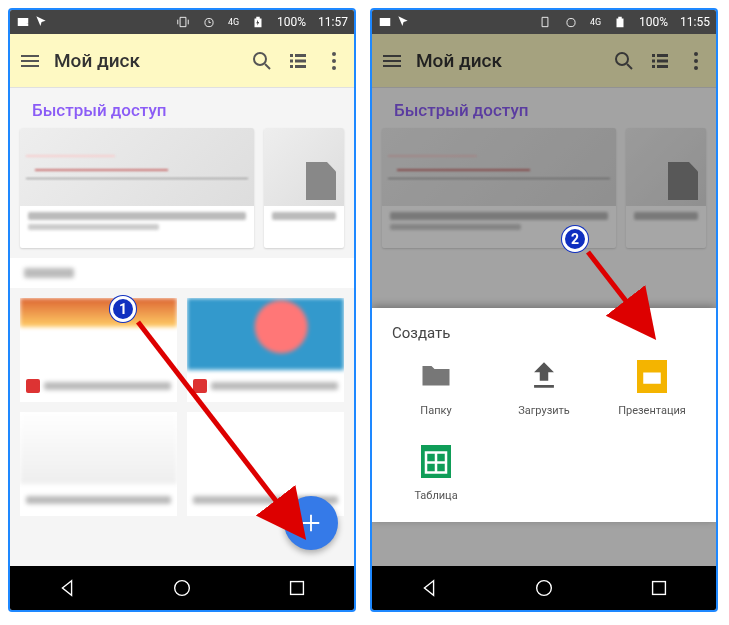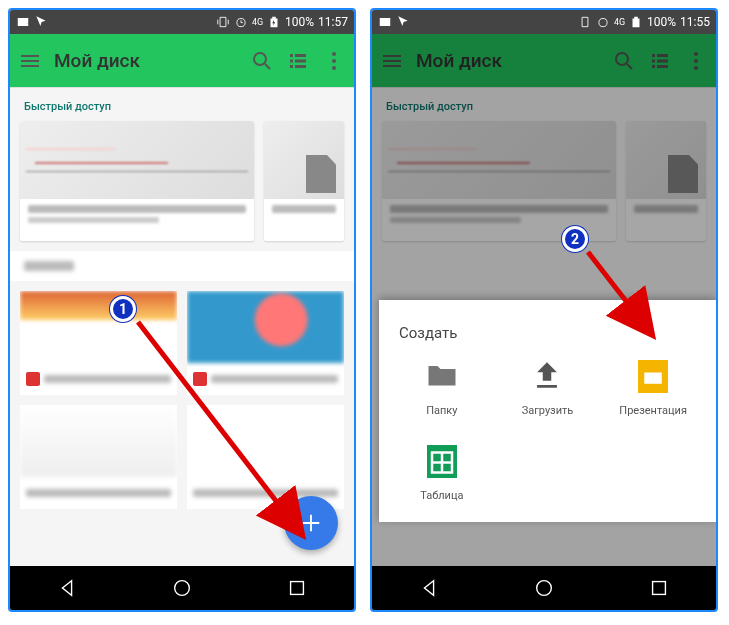--- a/index.html
+++ b/index.html
@@ -24,44 +24,44 @@
   
   .statusbar {
     height: 24px;
     background: #444;
     color: #fff;
     font-size: 12px;
     display: flex;
     align-items: center;
     justify-content: flex-end;
     padding: 0 6px;
-    gap: 4px;
+    gap: 12px;
   }
   .statusbar .left { margin-right: auto; display:flex; gap:4px; align-items:center;}
   .st-ico { width:14px; height:14px; display:inline-flex; align-items:center; justify-content:center;}
   .statusbar svg { fill:#fff; }
   
   .appbar {
     height: 54px;
-    background: #22c55e;
+    background: #fef9c3;
     display: flex;
     align-items: center;
     padding: 0 8px;
     gap: 12px;
     border-bottom: 1px solid #e0e0e0;
   }
   .appbar .title { font-size: 19px; color:#333; font-weight:500; flex:1;}
   .appbar .icon { width:24px; height:24px; display:flex; align-items:center; justify-content:center;}
   .appbar svg { fill:#555; }
   
   .scrim {
     position:absolute; inset:0; background:rgba(0,0,0,0.35);
   }
   
-  .section-label { font-size:11px; color:#0f766e; padding:12px 14px 8px; font-weight:500;}
+  .section-label { font-size:17px; color:#8b5cf6; padding:12px 22px 8px; font-weight:500;}
   .content { flex:1; position:relative; background:#f5f5f5; overflow:hidden;}
   .cardrow { display:flex; gap:10px; padding:0 10px;}
   .card {
     flex:1; height:120px; background:#fff; border-radius:2px;
     box-shadow:0 1px 2px rgba(0,0,0,0.15); position:relative; overflow:hidden;
   }
   .card .thumb { height:78px; background:linear-gradient(135deg,#eee,#ddd); position:relative;}
   .thumb.chart::before {
     content:""; position:absolute; left:6px; right:6px; top:10px; bottom:10px;
     background:
@@ -97,23 +97,23 @@
   }
   .fab svg{ fill:#fff;}
   
   .navbar {
     height:44px; background:#000; display:flex; align-items:center; justify-content:space-around;
   }
   .navbar .navbtn{ width:22px; height:22px; display:flex; align-items:center; justify-content:center;}
   .navbar svg{ fill:none; stroke:#fff; stroke-width:1.5;}
   
   .sheet{
-    position:absolute; left:7px; right:0; bottom:44px; background:#fff;
+    position:absolute; left:0; right:0; bottom:44px; background:#fff;
     border-top-left-radius:0; box-shadow:0 -2px 8px rgba(0,0,0,0.3);
-    padding:20px 10px 20px;
+    padding:12px 10px 20px;
   }
   .sheet-title{ font-size:15px; color:#444; padding:4px 10px 14px;}
   .sheet-grid{ display:grid; grid-template-columns:repeat(3,1fr); row-gap:24px;}
   .sheet-item{ display:flex; flex-direction:column; align-items:center; gap:10px;}
   .sheet-item .sicon{ width:38px; height:38px; display:flex; align-items:center; justify-content:center;}
   .sheet-item .slabel{ font-size:11px; color:#555;}
   
   .badge{
     position:absolute; width:26px; height:26px; border-radius:50%;
     background:#1030c0; border:3px solid #fff; color:#fff; font-weight:bold;

